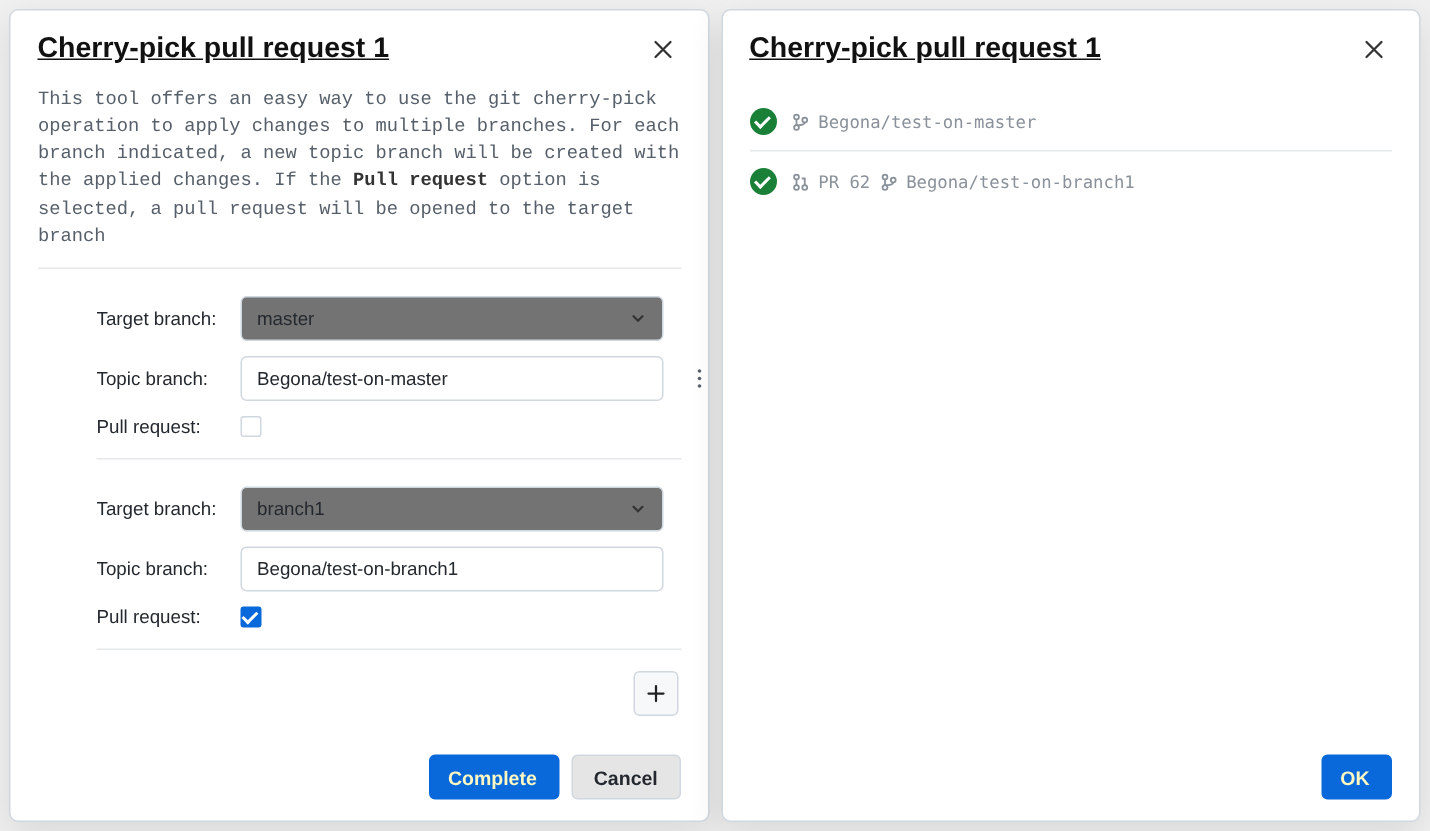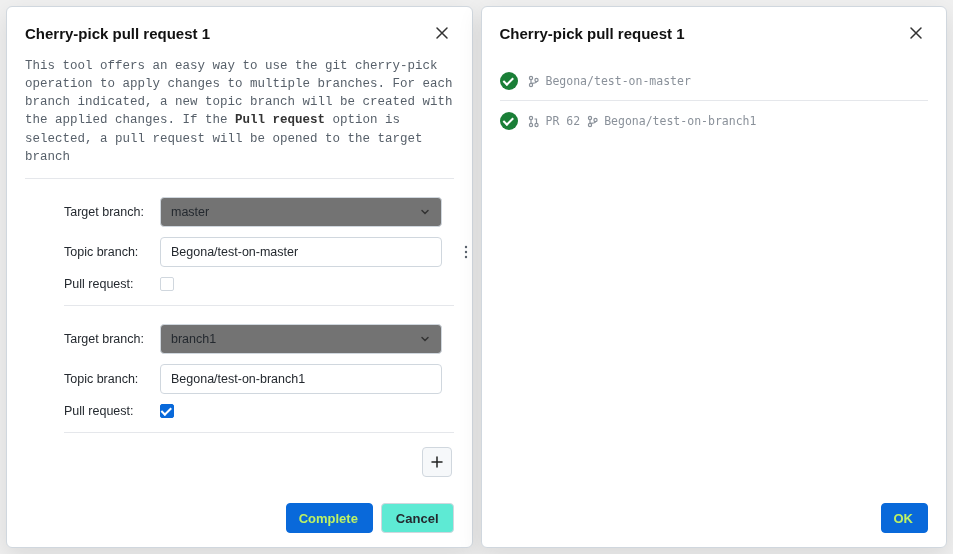--- a/index.html
+++ b/index.html
@@ -23,23 +23,24 @@
     flex: 1;
     overflow: hidden;
   }
   .modal-header {
     display: flex;
     align-items: center;
     justify-content: space-between;
     padding: 14px 18px 6px 18px;
   }
   .modal-title {
-    font-size: 15px;
+    font-size: 19px;
     font-weight: 700;
     color: #111;
+    text-decoration: underline;
   }
   .close-btn {
     width: 24px; height: 24px;
     display: flex; align-items: center; justify-content: center;
     cursor: pointer;
     color: #24292f;
     border-radius: 4px;
   }
   .modal-body {
     flex: 1;
@@ -153,27 +154,27 @@
   }
   .btn {
     height: 30px;
     padding: 0 14px;
     border-radius: 4px;
     font-size: 13px;
     font-weight: 600;
     display:flex;align-items:center;justify-content:center;
     cursor:pointer;
     border: 1px solid #d0d7de;
-    background: #5eead4;
+    background: #e5e5e5;
     color: #24292f;
   }
   .btn.primary {
     background: #0969da;
     border-color: #0969da;
-    color: #bef264;
+    color: #fef9c3;
     padding-left: 12px;
   }
   
   .result-list {
     padding: 10px 0;
   }
   .result-item {
     display:flex;
     gap: 10px;
     padding: 10px 0;

